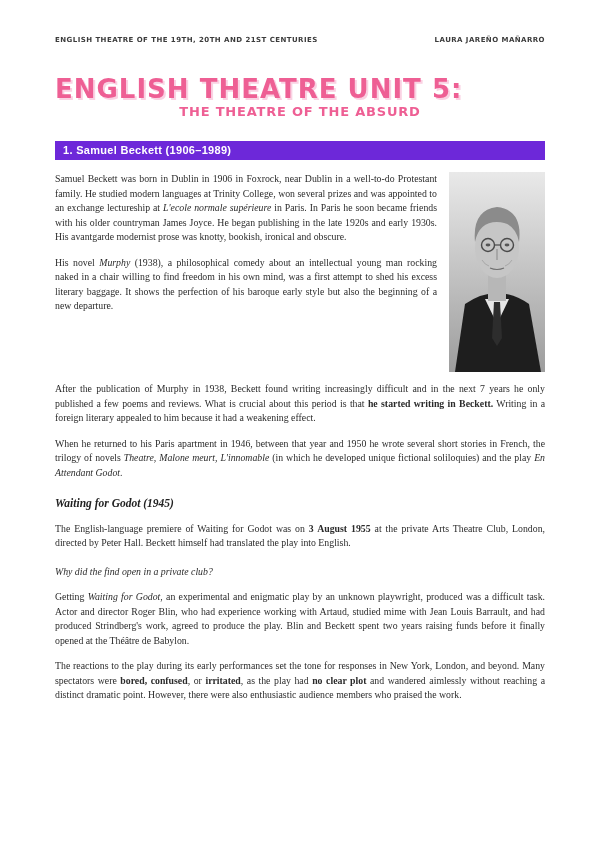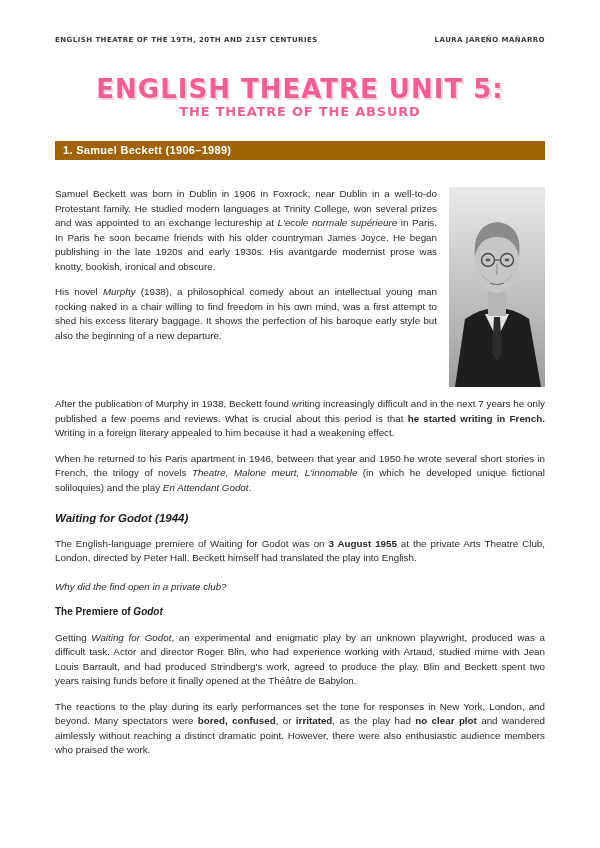--- a/index.html
+++ b/index.html
@@ -11,41 +11,41 @@
     padding:36px 55px 30px 55px; overflow:hidden; position:relative;
   }
 
   .doc-header {
     display:flex; justify-content:space-between; align-items:flex-end;
     font-family:"DejaVu Sans", sans-serif;
     font-size:7px; font-weight:bold; letter-spacing:0.45px; color:#3b3b3b;
   }
 
   .main-title {
-    margin-top:30px; text-align:center;
+    margin-top:30px; text-align:left;
     font-family:"DejaVu Sans", sans-serif;
     font-size:26px; font-weight:800; letter-spacing:1px;
     color:#ee5f94; text-shadow:2px 2px 0 #fad2e3;
   }
 
   .sub-title {
     margin-top:0; text-align:center;
     font-family:"DejaVu Sans", sans-serif;
     font-size:13px; font-weight:bold; letter-spacing:0.8px; color:#ee5f94;
   }
 
   .section-bar {
-    margin-top:22px; background:#a16207; color:#ffffff;
+    margin-top:22px; background:#6d28d9; color:#ffffff;
     font-size:11px; font-weight:bold; letter-spacing:0.3px;
     padding:3px 0 4px 8px;
   }
 
   .body-text {
-    margin-top:27px; font-size:9.8px; line-height:14.5px;
-    color:#2b2b2b; text-align:justify;
+    margin-top:12px; font-size:9.8px; line-height:14.5px;
+    color:#2b2b2b; text-align:justify;font-family:Liberation Serif, serif;
   }
   .body-text p { margin-bottom:11px; }
 
   .photo {
     float:right; width:96px; height:200px;
     margin:0 0 10px 12px; background:#c9c9c9;
   }
   .photo svg { display:block; width:100%; height:100%; }
 
   .clear-photo { clear:right; }
@@ -110,29 +110,28 @@
 
         <path d="M48 77 L48 88" stroke="#9a9a9a" stroke-width="1.4" fill="none"></path>
         <path d="M41 96 Q48 99 55 96" stroke="#6f6f6f" stroke-width="1.2" fill="none"></path>
         <path d="M33 88 Q36 93 40 94" stroke="#a8a8a8" stroke-width="1" fill="none"></path>
         <path d="M63 88 Q60 93 56 94" stroke="#a8a8a8" stroke-width="1" fill="none"></path>
       </svg>
     </figure>
 
     <p><span>Samuel Beckett was born in Dublin in 1906 in Foxrock, near Dublin in a well-to-do Protestant family. He studied modern languages at Trinity College, won several prizes and was appointed to an exchange lectureship at </span><span class="i">L'ecole normale supérieure</span><span> in Paris. In Paris he soon became friends with his older countryman James Joyce. He began publishing in the late 1920s and early 1930s. His avantgarde modernist prose was knotty, bookish, ironical and obscure.</span></p>
     <p><span>His novel </span><span class="i">Murphy</span><span> (1938), a philosophical comedy about an intellectual young man rocking naked in a chair willing to find freedom in his own mind, was a first attempt to shed his excess literary baggage. It shows the perfection of his baroque early style but also the beginning of a new departure.</span></p>
-    <p class="clear-photo"><span>After the publication of Murphy in 1938, Beckett found writing increasingly difficult and in the next 7 years he only published a few poems and reviews. What is crucial about this period is that </span><span class="b">he started writing in French.</span><span> Writing in a foreign literary appealed to him because it had a weakening effect.</span></p>
+    <p class="clear-photo"><span>After the publication of Murphy in 1938, Beckett found writing increasingly difficult and in the next 7 years he only published a few poems and reviews. What is crucial about this period is that </span><span class="b">he started writing in Beckett.</span><span> Writing in a foreign literary appealed to him because it had a weakening effect.</span></p>
     <p><span>When he returned to his Paris apartment in 1946, between that year and 1950 he wrote several short stories in French, the trilogy of novels </span><span class="i">Theatre, Malone meurt, L'innomable</span><span> (in which he developed unique fictional soliloquies) and the play </span><span class="i">En Attendant Godot</span><span>.</span></p>
 
-    <h3 class="h-godot">Waiting for Godot (1944)</h3>
+    <h3 class="h-godot">Waiting for Godot (1945)</h3>
 
     <p><span>The English-language premiere of Waiting for Godot was on </span><span class="b">3 August 1955</span><span> at the private Arts Theatre Club, London, directed by Peter Hall. Beckett himself had translated the play into English.</span></p>
 
     <p class="question">Why did the find open in a private club?</p>
 
-    <h4 class="h-premiere"><span class="b">The Premiere of </span><span class="b i">Godot</span></h4>
 
     <p><span>Getting </span><span class="i">Waiting for Godot</span><span>, an experimental and enigmatic play by an unknown playwright, produced was a difficult task. Actor and director Roger Blin, who had experience working with Artaud, studied mime with Jean Louis Barrault, and had produced Strindberg's work, agreed to produce the play. Blin and Beckett spent two years raising funds before it finally opened at the Théâtre de Babylon.</span></p>
     <p><span>The reactions to the play during its early performances set the tone for responses in New York, London, and beyond. Many spectators were </span><span class="b">bored, confused</span><span>, or </span><span class="b">irritated</span><span>, as the play had </span><span class="b">no clear plot</span><span> and wandered aimlessly without reaching a distinct dramatic point. However, there were also enthusiastic audience members who praised the work.</span></p>
 
   </div>
 
 </div>
 
 </body></html>

